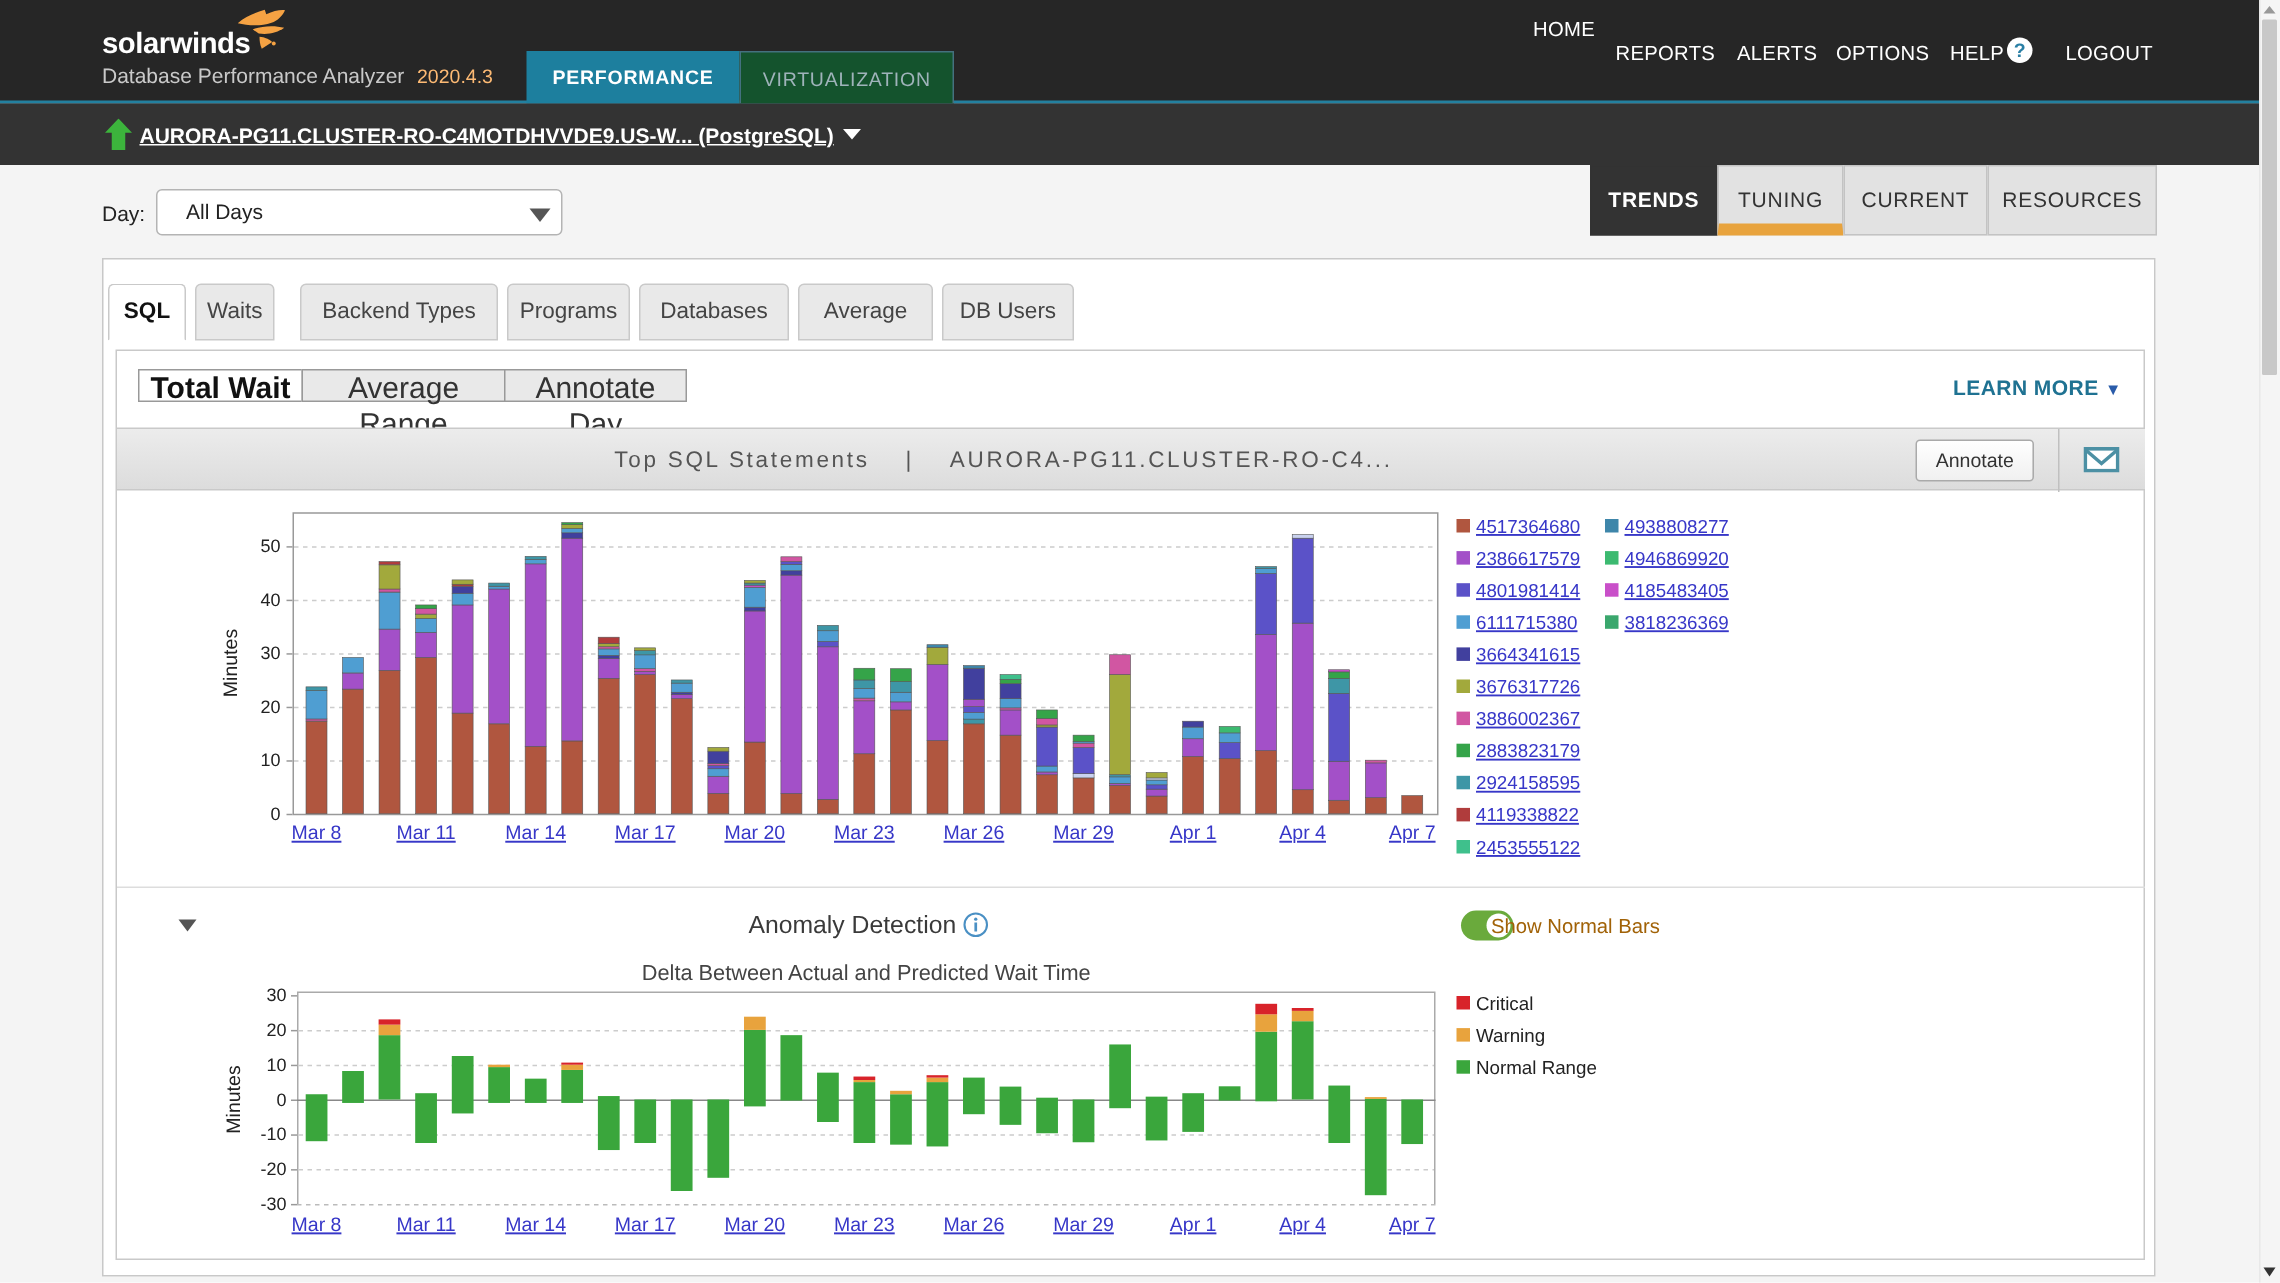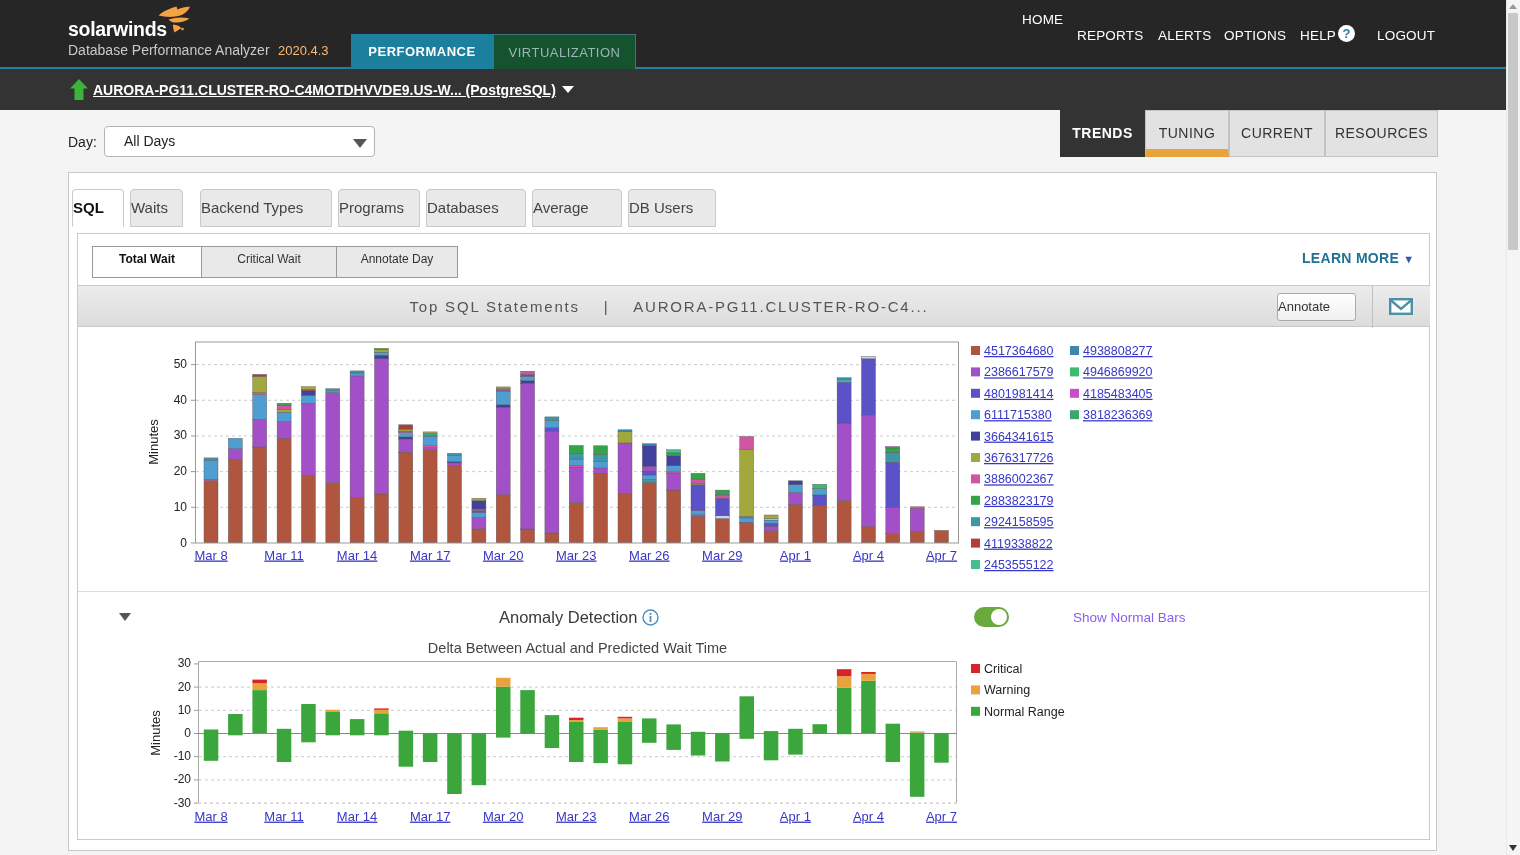--- a/index.html
+++ b/index.html
@@ -10,36 +10,36 @@
 .ver{position:absolute;left:278px;top:43px;color:#fdba74;font-size:13px}
 .tabperf{position:absolute;left:351px;top:34px;width:142px;height:35px;background:#1d7f9e;color:#fff;font-size:13px;font-weight:bold;text-align:center;line-height:35px;letter-spacing:0.5px}
 .tabvirt{position:absolute;left:493px;top:34px;width:143px;height:35px;background:#14532d;border:1px solid #44717f;border-bottom:none;color:#9fb3ba;font-size:13px;text-align:center;line-height:35px;letter-spacing:0.5px}
 .dbname{position:absolute;left:93px;top:82px;color:#fff;font-size:14px;font-weight:bold;text-decoration:underline}
 .daylbl{position:absolute;left:68px;top:134px;font-size:14px;color:#222}
 .daysel{position:absolute;left:104px;top:126px;width:271px;height:31px;background:#fff;border:1px solid #b4b4b4;border-radius:4px;font-size:14px;color:#222;line-height:29px;padding-left:19px}
 .daysel:after{content:"";position:absolute;right:7px;top:12px;border-left:7px solid transparent;border-right:7px solid transparent;border-top:9px solid #555}
 .ttab{position:absolute;top:110px;height:47px;text-align:center;border:1px solid #c3c3c3;background:#e2e2e2;color:#333;line-height:45px;font-size:14px;letter-spacing:0.5px}
 .ttab.active{background:#333;color:#fff;font-weight:bold;border-color:#333}
 .panel{position:absolute;left:68px;top:172px;width:1369px;height:679px;background:#fff;border:1px solid #c8c8c8}
-.tab{position:absolute;top:189px;height:38px;background:#e9e9e9;border:1px solid #c9c9c9;border-radius:4px 4px 0 0;font-size:15px;color:#444;line-height:36px}
+.tab{position:absolute;top:189px;height:38px;background:#e9e9e9;border:1px solid #c9c9c9;border-radius:4px 4px 0 0;font-size:15px;color:#444;text-align:center;line-height:36px}
 .tab.active{background:#fff;border-bottom:1px solid #fff;color:#111;font-weight:bold}
 .inner{position:absolute;left:77px;top:233px;width:1353px;height:607px;background:#fff;border:1px solid #c9c9c9}
-.segbtn{position:absolute;top:246px;height:32px;border:1px solid #999;background:#e9e9e9;font-size:12px;color:#333;text-align:center;line-height:24px}
+.segbtn{position:absolute;top:246px;height:22px;border:1px solid #999;background:#e9e9e9;font-size:20px;color:#333;text-align:center;line-height:24px}
 .segbtn.active{background:#fff;font-weight:bold;color:#111}
 .learn{position:absolute;left:1302px;top:250px;color:#1f7292;font-size:14px;font-weight:bold;letter-spacing:0.3px}
 .sqlhdr{position:absolute;left:78px;top:285px;width:1352px;height:42px;background:linear-gradient(#ececec,#dcdcdc);border-top:1px solid #c9c9c9;border-bottom:1px solid #c9c9c9}
 .sqlhdr .title{position:absolute;left:0;width:1182px;text-align:center;top:0;line-height:42px;font-size:15px;color:#555;letter-spacing:1.8px}
-.annotate{position:absolute;left:1199px;top:7px;width:79px;height:28px;background:linear-gradient(#fff,#f0f0f0);border:1px solid #aaa;border-radius:3px;font-size:13px;color:#333;line-height:26px}
+.annotate{position:absolute;left:1199px;top:7px;width:79px;height:28px;background:linear-gradient(#fff,#f0f0f0);border:1px solid #aaa;border-radius:3px;font-size:13px;color:#333;text-align:center;line-height:26px}
 .hdrdiv{position:absolute;left:1294px;top:0;width:1px;height:42px;background:#c0c0c0}
 .anhdr{position:absolute;left:78px;top:591px;width:1352px;height:1px;background:#ddd}
 .antri{position:absolute;left:119px;top:613px;width:0;height:0;border-left:6px solid transparent;border-right:6px solid transparent;border-top:8px solid #555}
 .antitle{position:absolute;left:0px;top:608px;width:1158px;text-align:center;font-size:16.5px;color:#3a3a3a}
 .toggle{position:absolute;left:974px;top:607px;width:35px;height:20px;background:#6aaa3c;border-radius:10px}
 .toggle .knob{position:absolute;right:2px;top:2px;width:16px;height:16px;background:#fff;border-radius:8px}
-.togglelbl{position:absolute;left:1073px;top:610px;font-size:13.5px;color:#8b5cf6}
+.togglelbl{position:absolute;left:994px;top:610px;font-size:13.5px;color:#a16207}
 .sb{position:absolute;left:1506px;top:0;width:14px;height:855px;background:#f5f5f5;border-left:1px solid #e8e8e8}
 .sbthumb{position:absolute;left:1508px;top:13px;width:10px;height:237px;background:#c8c8c8;border-radius:1px}
 </style></head><body>
 <div id="page">
  <div class="topbar">
   <div class="logo">solarwinds</div>
   <svg style="position:absolute;left:157px;top:5px" width="34" height="28" viewBox="0 0 34 28">
     <path d="M1.5 10.5 C7 5.5 13 3.5 19.5 1.5 L20.5 4.5 C25 2.5 29.5 1.4 33 1.8 C31.5 5.5 28 8.8 24 10.2 C16.5 12.8 8 12 1.5 10.5 Z" fill="#f5a243"></path>
     <path d="M11.5 14.5 C18 12.2 26 11.8 32.5 13.5 C28 16.8 21.5 18.3 15.5 17.3 C14 16.5 12.5 15.5 11.5 14.5 Z" fill="#f5a243"></path>
     <path d="M16 19.5 C19.5 19.8 22.5 21 24.5 23 L17.5 27.5 C16.3 24.8 16 22 16 19.5 Z" fill="#f5a243"></path>
@@ -72,21 +72,21 @@
  <div class="panel"></div>
  <div class="tab active" style="left:72px;width:52px">SQL</div>
  <div class="tab" style="left:130px;width:53px">Waits</div>
  <div class="tab" style="left:200px;width:132px">Backend Types</div>
  <div class="tab" style="left:338px;width:82px">Programs</div>
  <div class="tab" style="left:426px;width:100px">Databases</div>
  <div class="tab" style="left:532px;width:90px">Average</div>
  <div class="tab" style="left:628px;width:88px">DB Users</div>
  <div class="inner"></div>
  <div class="segbtn active" style="left:92px;width:110px">Total Wait</div>
- <div class="segbtn" style="left:201px;width:136px">Critical Wait</div>
+ <div class="segbtn" style="left:201px;width:136px">Average Range</div>
  <div class="segbtn" style="left:336px;width:122px">Annotate Day</div>
  <div class="learn">LEARN MORE <span style="font-size:11px;color:#2a5caa">▼</span></div>
  <div class="sqlhdr">
    <div class="title">Top SQL Statements&nbsp;&nbsp;&nbsp;&nbsp;|&nbsp;&nbsp;&nbsp;&nbsp;AURORA-PG11.CLUSTER-RO-C4...</div>
    <div class="annotate">Annotate</div>
    <div class="hdrdiv"></div>
    <svg style="position:absolute;left:1311px;top:12px" width="24" height="17" viewBox="0 0 24 17">
         <rect x="1.2" y="1.2" width="21.6" height="14.6" fill="#fff" stroke="#4c90a4" stroke-width="2.4"></rect>
         <path d="M1.5 2 L12 11 L22.5 2" fill="none" stroke="#4c90a4" stroke-width="2.4"></path>
       </svg>

